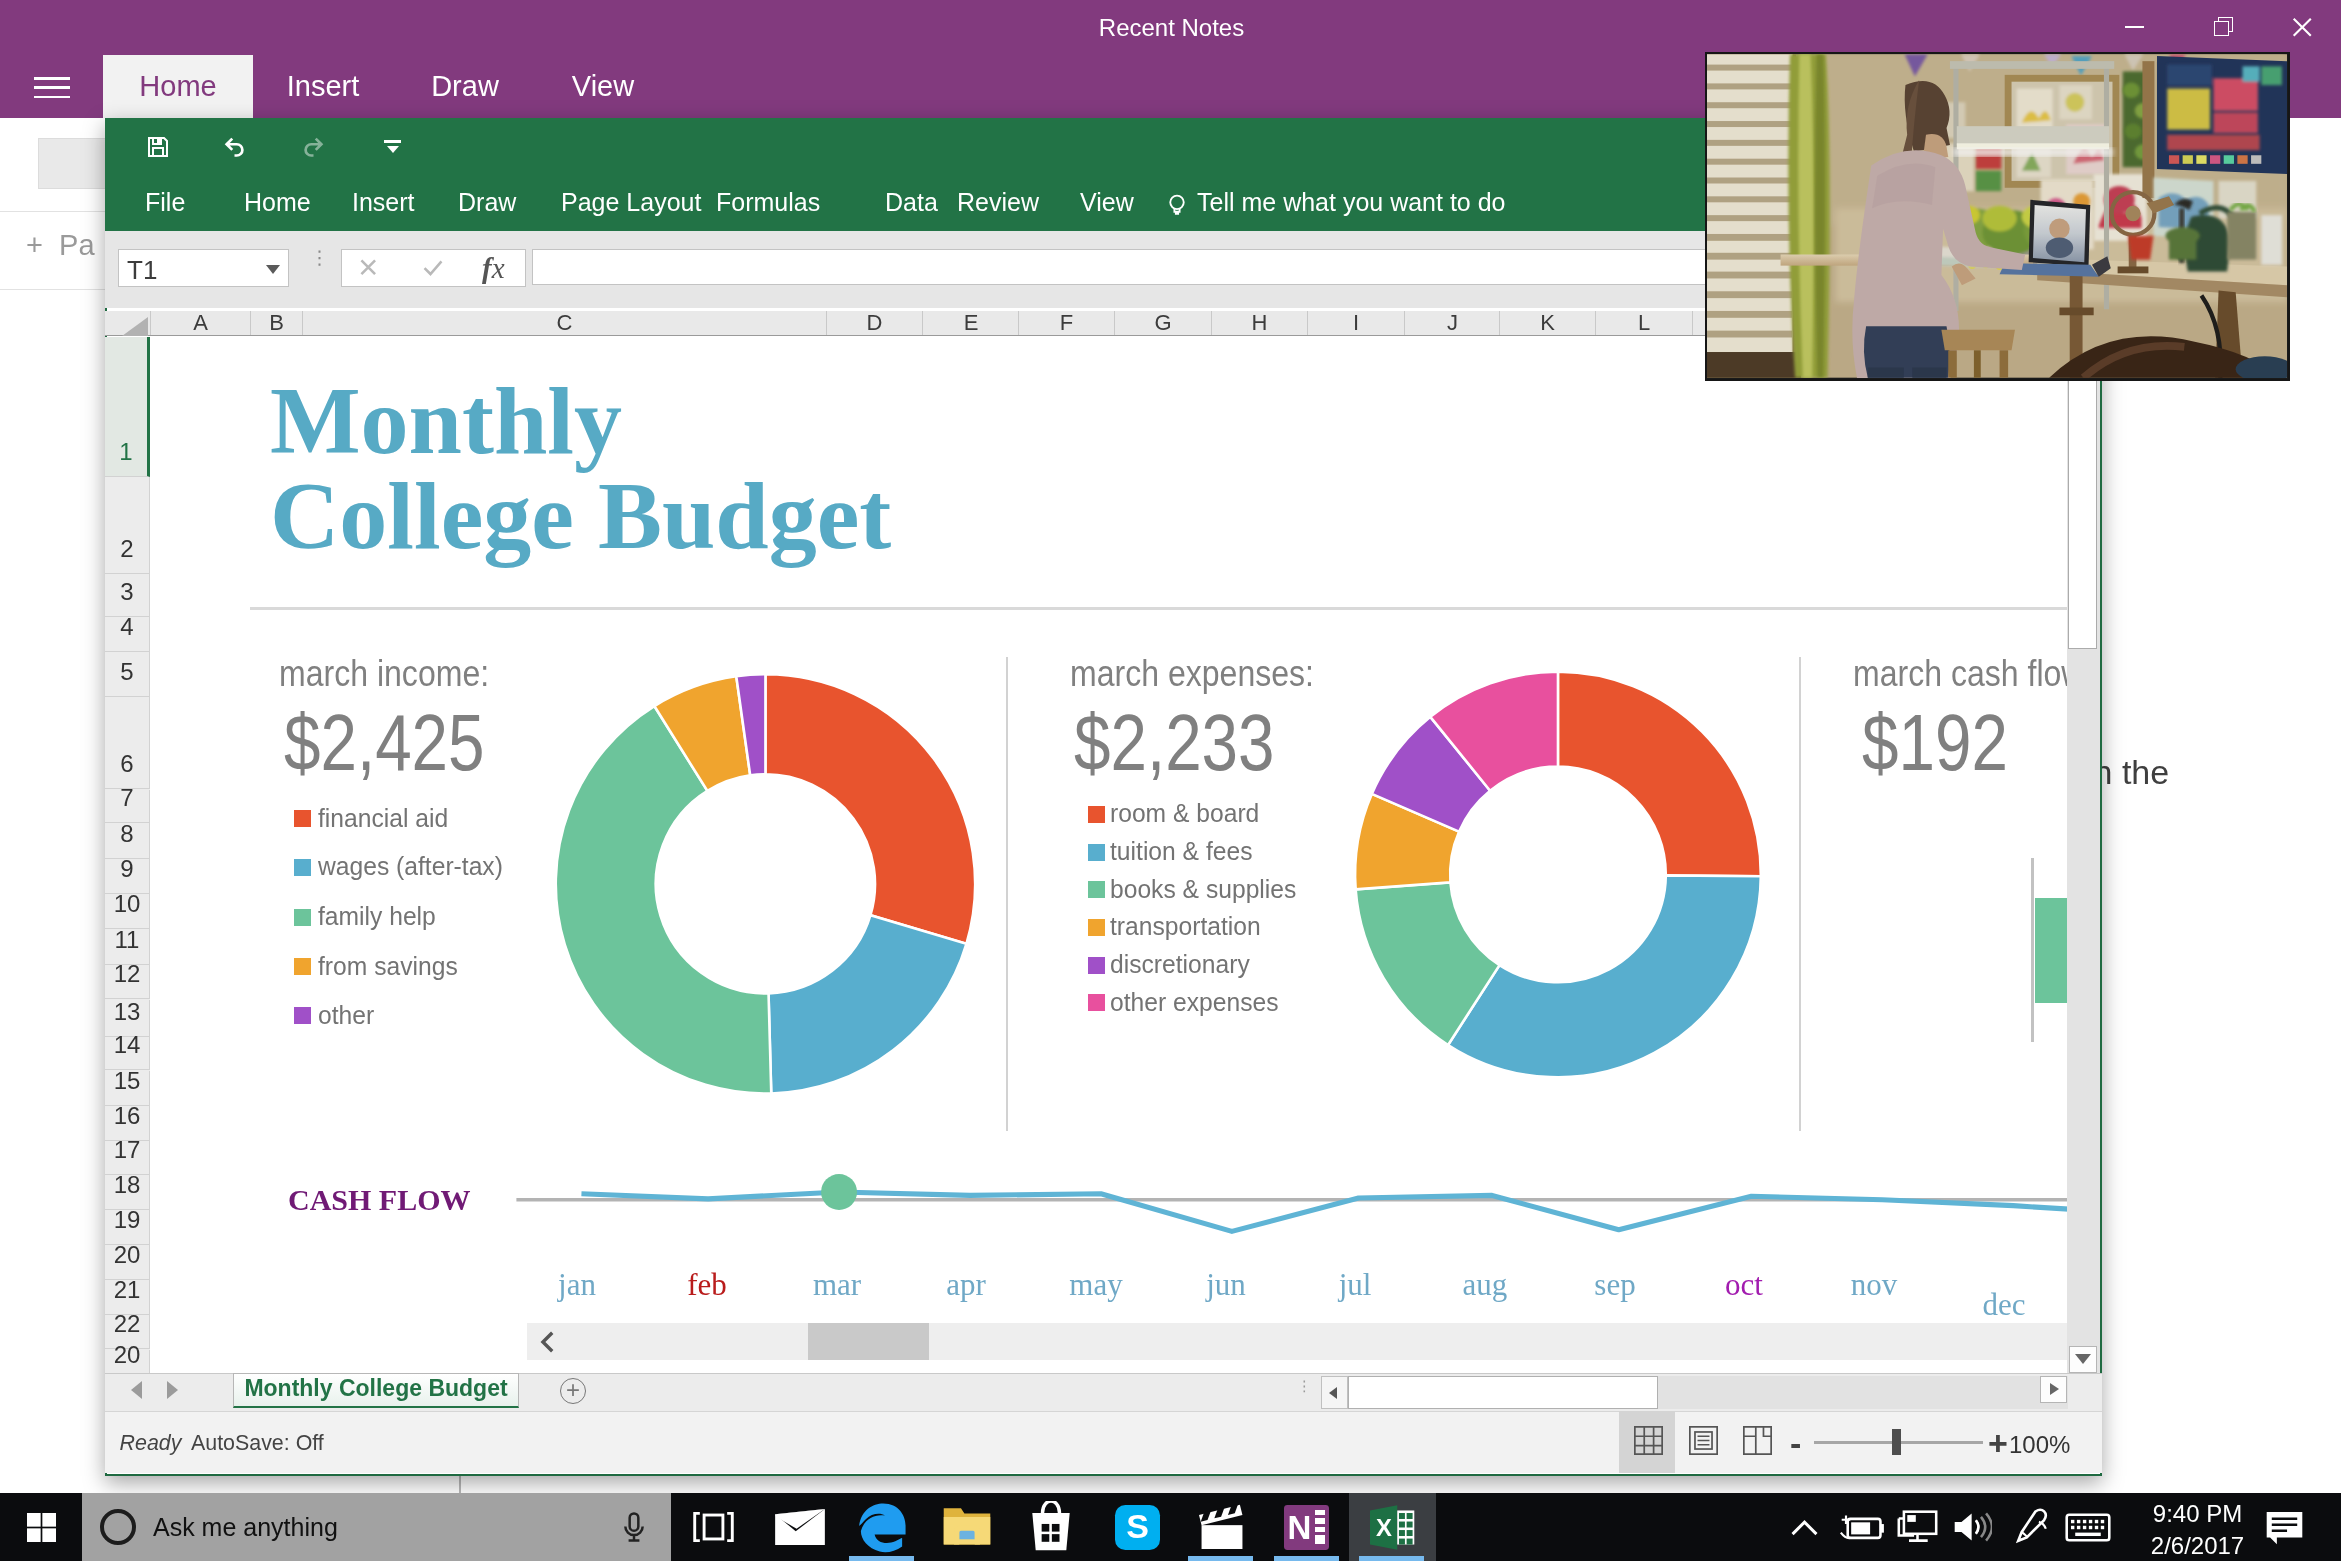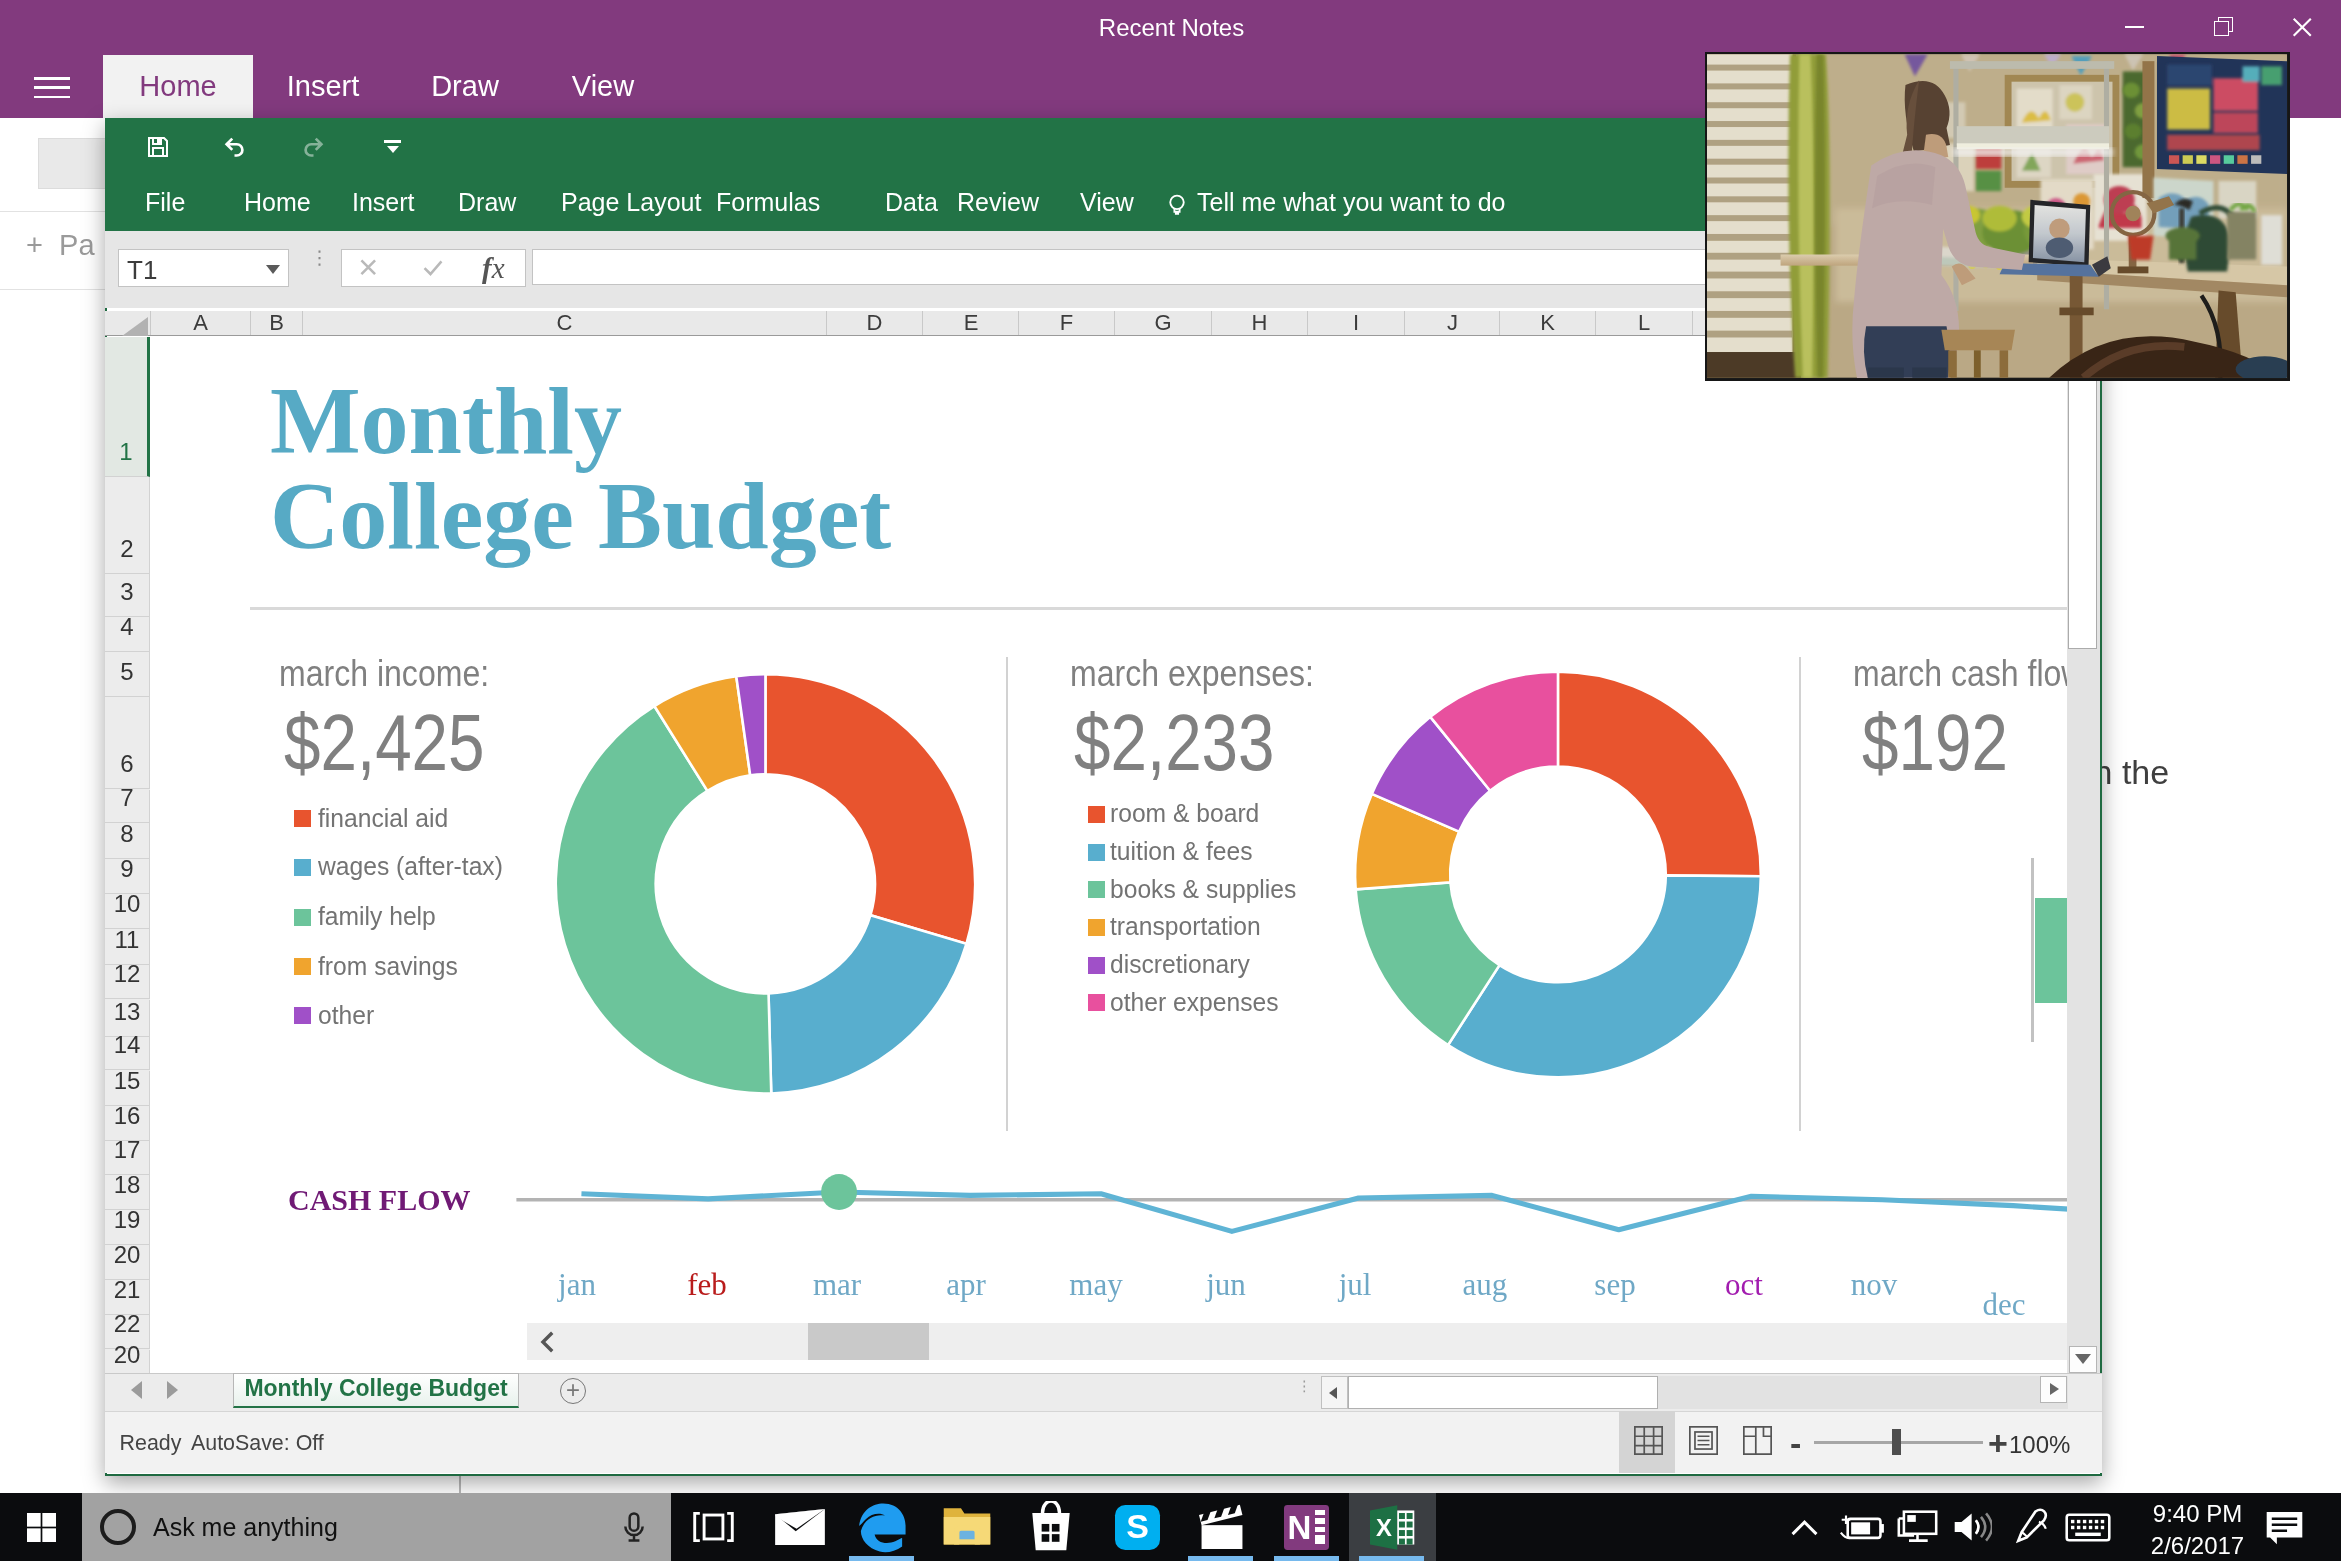--- a/index.html
+++ b/index.html
@@ -246,21 +246,21 @@
   <div class="abs" style="left:1192px;top:1265px;width:5.1px;height:22px;color:#9a9a9a;font-size:14.6px;line-height:6.8px;">⋮</div>
 
   <div class="abs" style="left:1216px;top:1258px;width:747px;height:33px;background:#e2e2e2;"></div>
   <div class="abs" style="left:1216px;top:1258px;width:27px;height:33px;background:#f5f5f5;border:0.9px solid #c0c0c0;box-sizing:border-box;"></div>
   <div class="abs" style="left:1224px;top:1269px;width:0;height:0;border-top:6.8px solid transparent;border-bottom:6.8px solid transparent;border-right:8.6px solid #555;"></div>
   <div class="abs" style="left:1243px;top:1258px;width:310px;height:33px;background:#fff;border:0.9px solid #b0b0b0;box-sizing:border-box;"></div>
   <div class="abs" style="left:1935px;top:1258px;width:27px;height:27px;background:#fdfdfd;border:0.9px solid #b5b5b5;box-sizing:border-box;"></div>
   <div class="abs" style="left:1945px;top:1265px;width:0;height:0;border-top:6.8px solid transparent;border-bottom:6.8px solid transparent;border-left:9.4px solid #666;"></div>
 
   <div class="abs" style="left:0;top:1293px;width:1997px;height:62px;background:#f2f2f2;border-top:0.9px solid #d5d5d5;box-sizing:border-box;"></div>
-  <div class="abs" style="left:14.6px;top:1313px;font-size:21.4px;color:#444;">Ready</div>
+  <div class="abs" style="left:14.6px;top:1313px;font-size:21.4px;color:#444;font-style:italic;">Ready</div>
   <div class="abs" style="left:86px;top:1313px;font-size:21.4px;color:#444;">AutoSave: Off</div>
   <div class="abs" style="left:1514px;top:1293px;width:56px;height:62px;background:#d4d4d4;"></div>
   <svg class="abs" style="left:1529px;top:1308px;" width="29" height="29" viewBox="0 0 34 34">
       <path d="M1 1 h32 v32 h-32 z M1 12 h32 M1 23 h32 M12 1 v32 M23 1 v32" stroke="#555" stroke-width="2" fill="none"></path>
     </svg>
   <svg class="abs" style="left:1584px;top:1308px;" width="29" height="29" viewBox="0 0 34 34">
       <rect x="1" y="1" width="32" height="32" stroke="#555" fill="none" stroke-width="2"></rect>
       <rect x="7" y="7" width="20" height="20" stroke="#555" fill="none" stroke-width="2"></rect>
       <path d="M10 12 h14 M10 17 h14 M10 22 h14" stroke="#555" stroke-width="2"></path>
     </svg>

